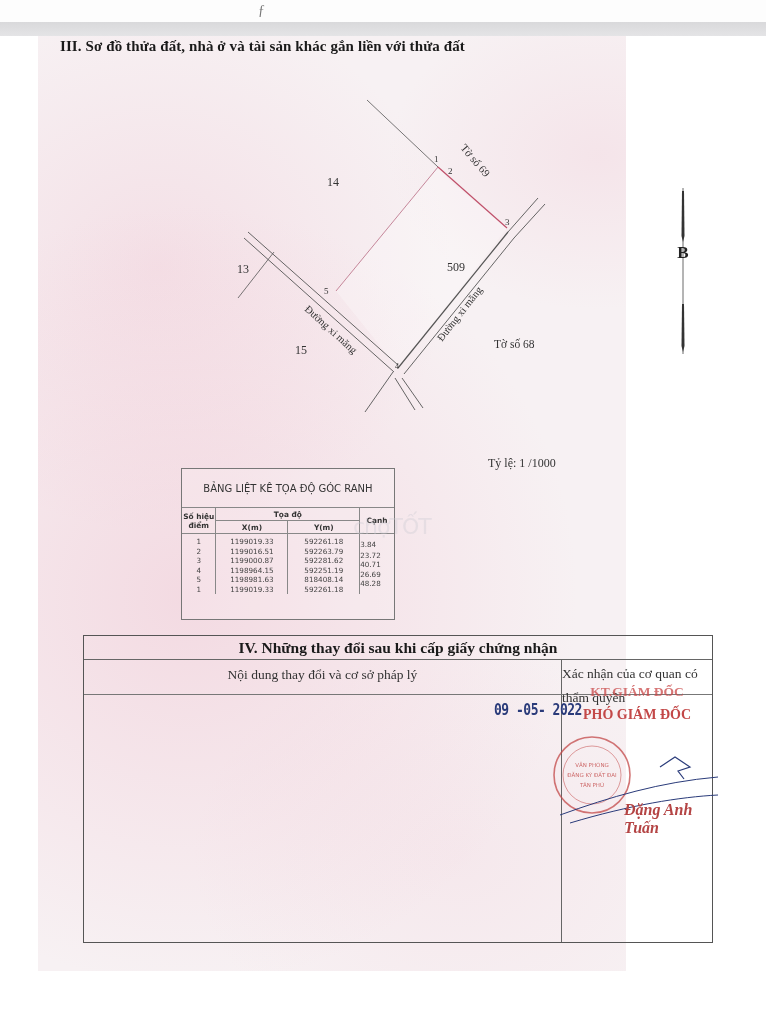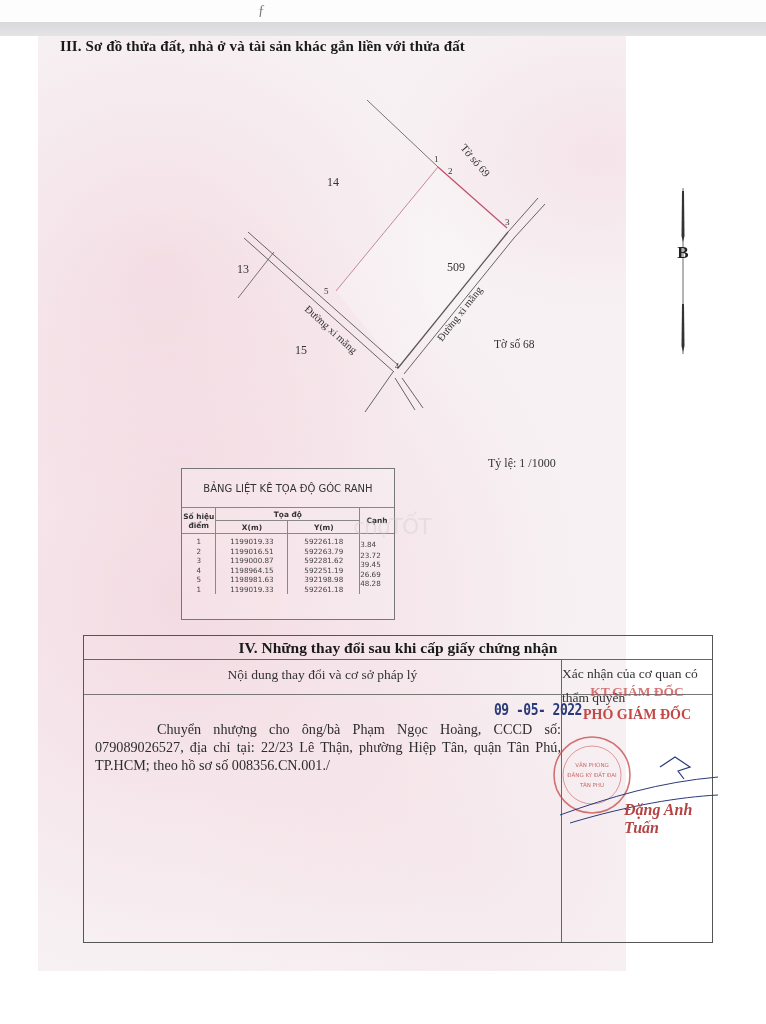--- a/index.html
+++ b/index.html
@@ -196,32 +196,32 @@
         <tr>
             <td class="col-pt" style="border-left:none">2</td>
             <td class="col-x">1199016.51</td>
             <td class="col-y">592263.79</td>
             <td class="edge" style="border-right:none">23.72</td>
           </tr>
         <tr>
             <td class="col-pt" style="border-left:none">3</td>
             <td class="col-x">1199000.87</td>
             <td class="col-y">592281.62</td>
-            <td class="edge" style="border-right:none">39.45</td>
+            <td class="edge" style="border-right:none">40.71</td>
           </tr>
         <tr>
             <td class="col-pt" style="border-left:none">4</td>
             <td class="col-x">1198964.15</td>
             <td class="col-y">592251.19</td>
             <td class="edge" style="border-right:none">26.69</td>
           </tr>
         <tr>
             <td class="col-pt" style="border-left:none">5</td>
             <td class="col-x">1198981.63</td>
-            <td class="col-y">392198.98</td>
+            <td class="col-y">818408.14</td>
             <td class="edge" style="border-right:none">48.28</td>
           </tr>
         <tr>
             <td class="col-pt" style="border-left:none">1</td>
             <td class="col-x">1199019.33</td>
             <td class="col-y">592261.18</td>
             <td class="edge" style="border-right:none"></td>
           </tr>
       </tbody>
     </table>
@@ -229,21 +229,20 @@
   <div class="watermark">chợTỐT</div>
 
   <div class="changes">
     <div class="hdr">IV. Những thay đổi sau khi cấp giấy chứng nhận</div>
     <div class="col-divider"></div>
     <div class="sub-line"></div>
     <div class="col1-hdr">Nội dung thay đổi và cơ sở pháp lý</div>
     <div class="col2-hdr">Xác nhận của cơ quan có thẩm quyền</div>
 
     <div class="date-stamp">09 -05- 2022</div>
-    <div class="entry"><span class="indent"></span><span>Chuyển nhượng cho ông/bà Phạm Ngọc Hoàng, CCCD số: 079089026527, địa chỉ tại: 22/23 Lê Thận, phường Hiệp Tân, quận Tân Phú, TP.HCM; theo hồ sơ số 008356.CN.001./</span></div>
 
     <div class="approver-title1">KT.GIÁM ĐỐC</div>
     <div class="approver-title2">PHÓ GIÁM ĐỐC</div>
 
     <svg class="stamp" width="170" height="110">
       <circle cx="42" cy="48" r="38" fill="none" stroke="#c34848" stroke-width="1.6" opacity="0.75"></circle>
       <circle cx="42" cy="48" r="29" fill="none" stroke="#c34848" stroke-width="0.8" opacity="0.65"></circle>
       <text x="42" y="40" text-anchor="middle" font-family="DejaVu Sans, sans-serif" font-size="5.5" fill="#c34848" opacity="0.8">VĂN PHÒNG</text>
       <text x="42" y="50" text-anchor="middle" font-family="DejaVu Sans, sans-serif" font-size="5.5" fill="#c34848" opacity="0.8">ĐĂNG KÝ ĐẤT ĐAI</text>
       <text x="42" y="60" text-anchor="middle" font-family="DejaVu Sans, sans-serif" font-size="5.5" fill="#c34848" opacity="0.8">TÂN PHÚ</text>

